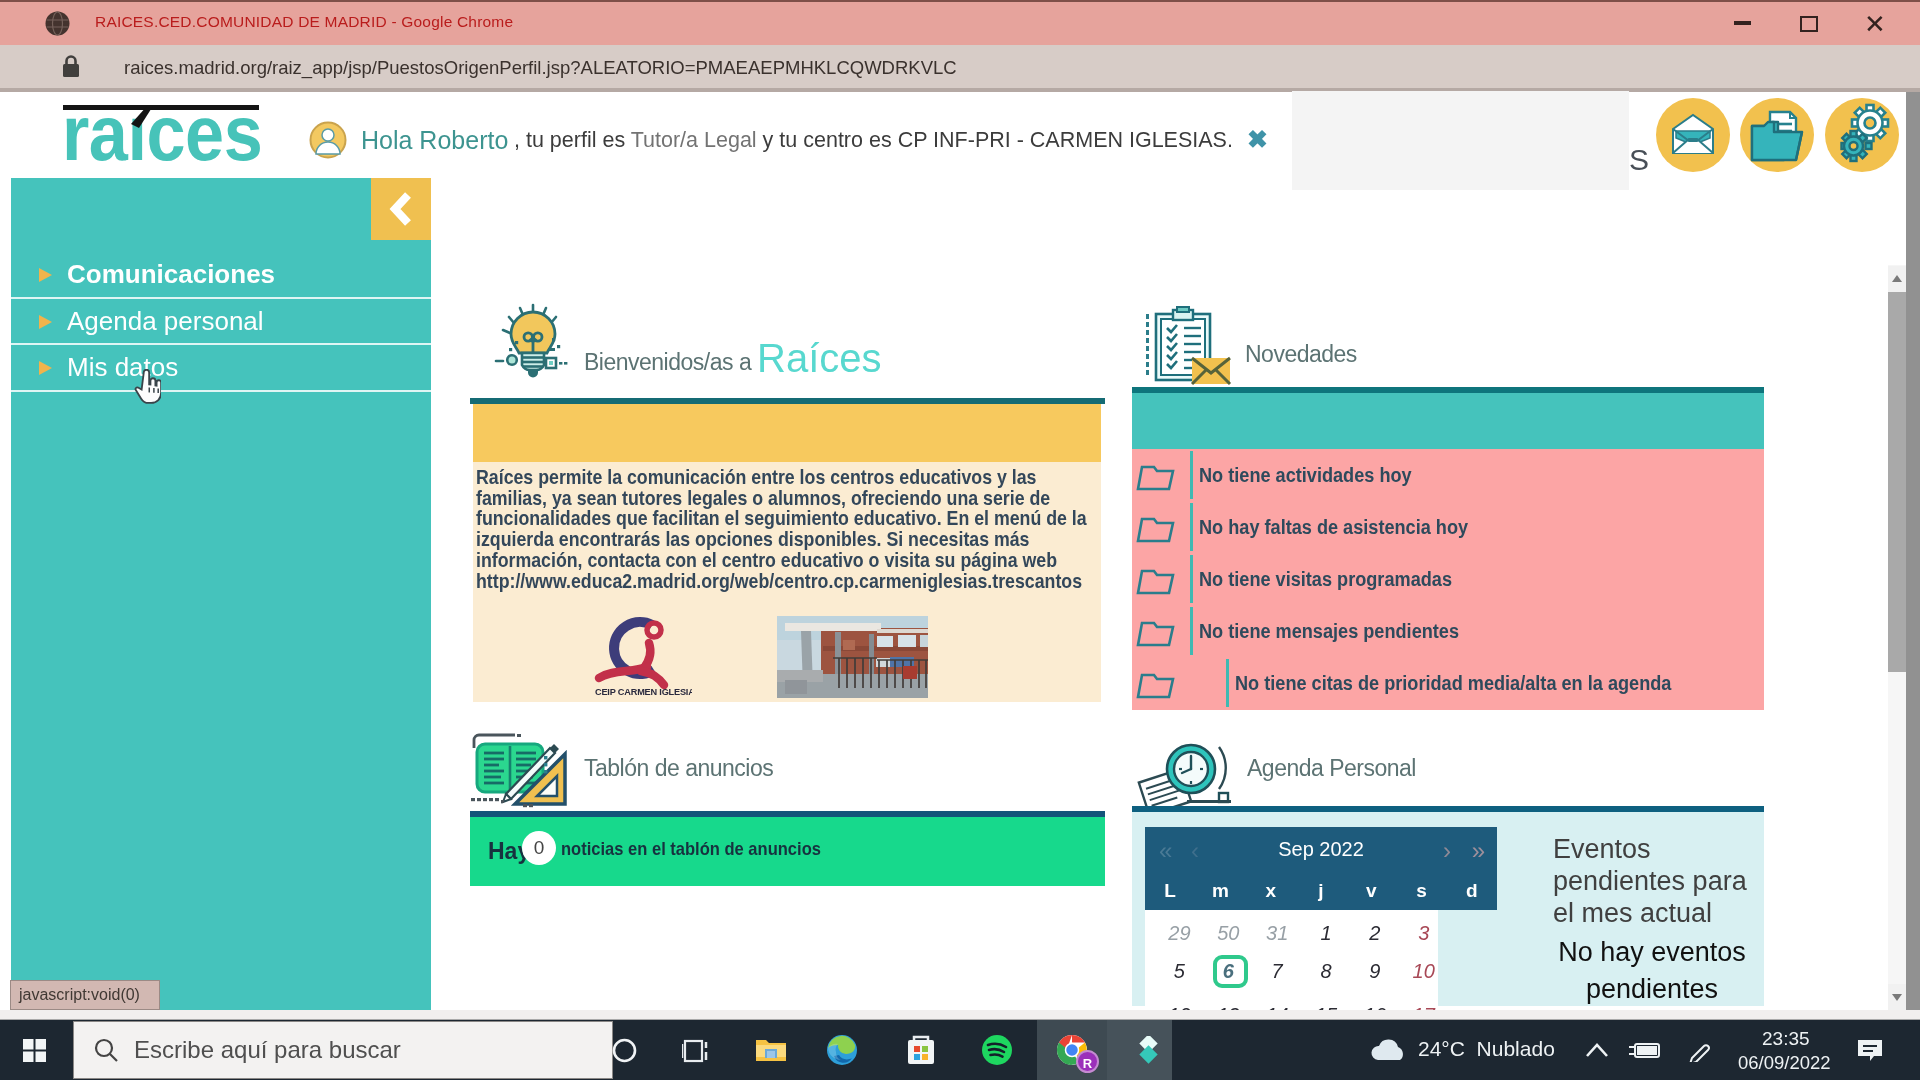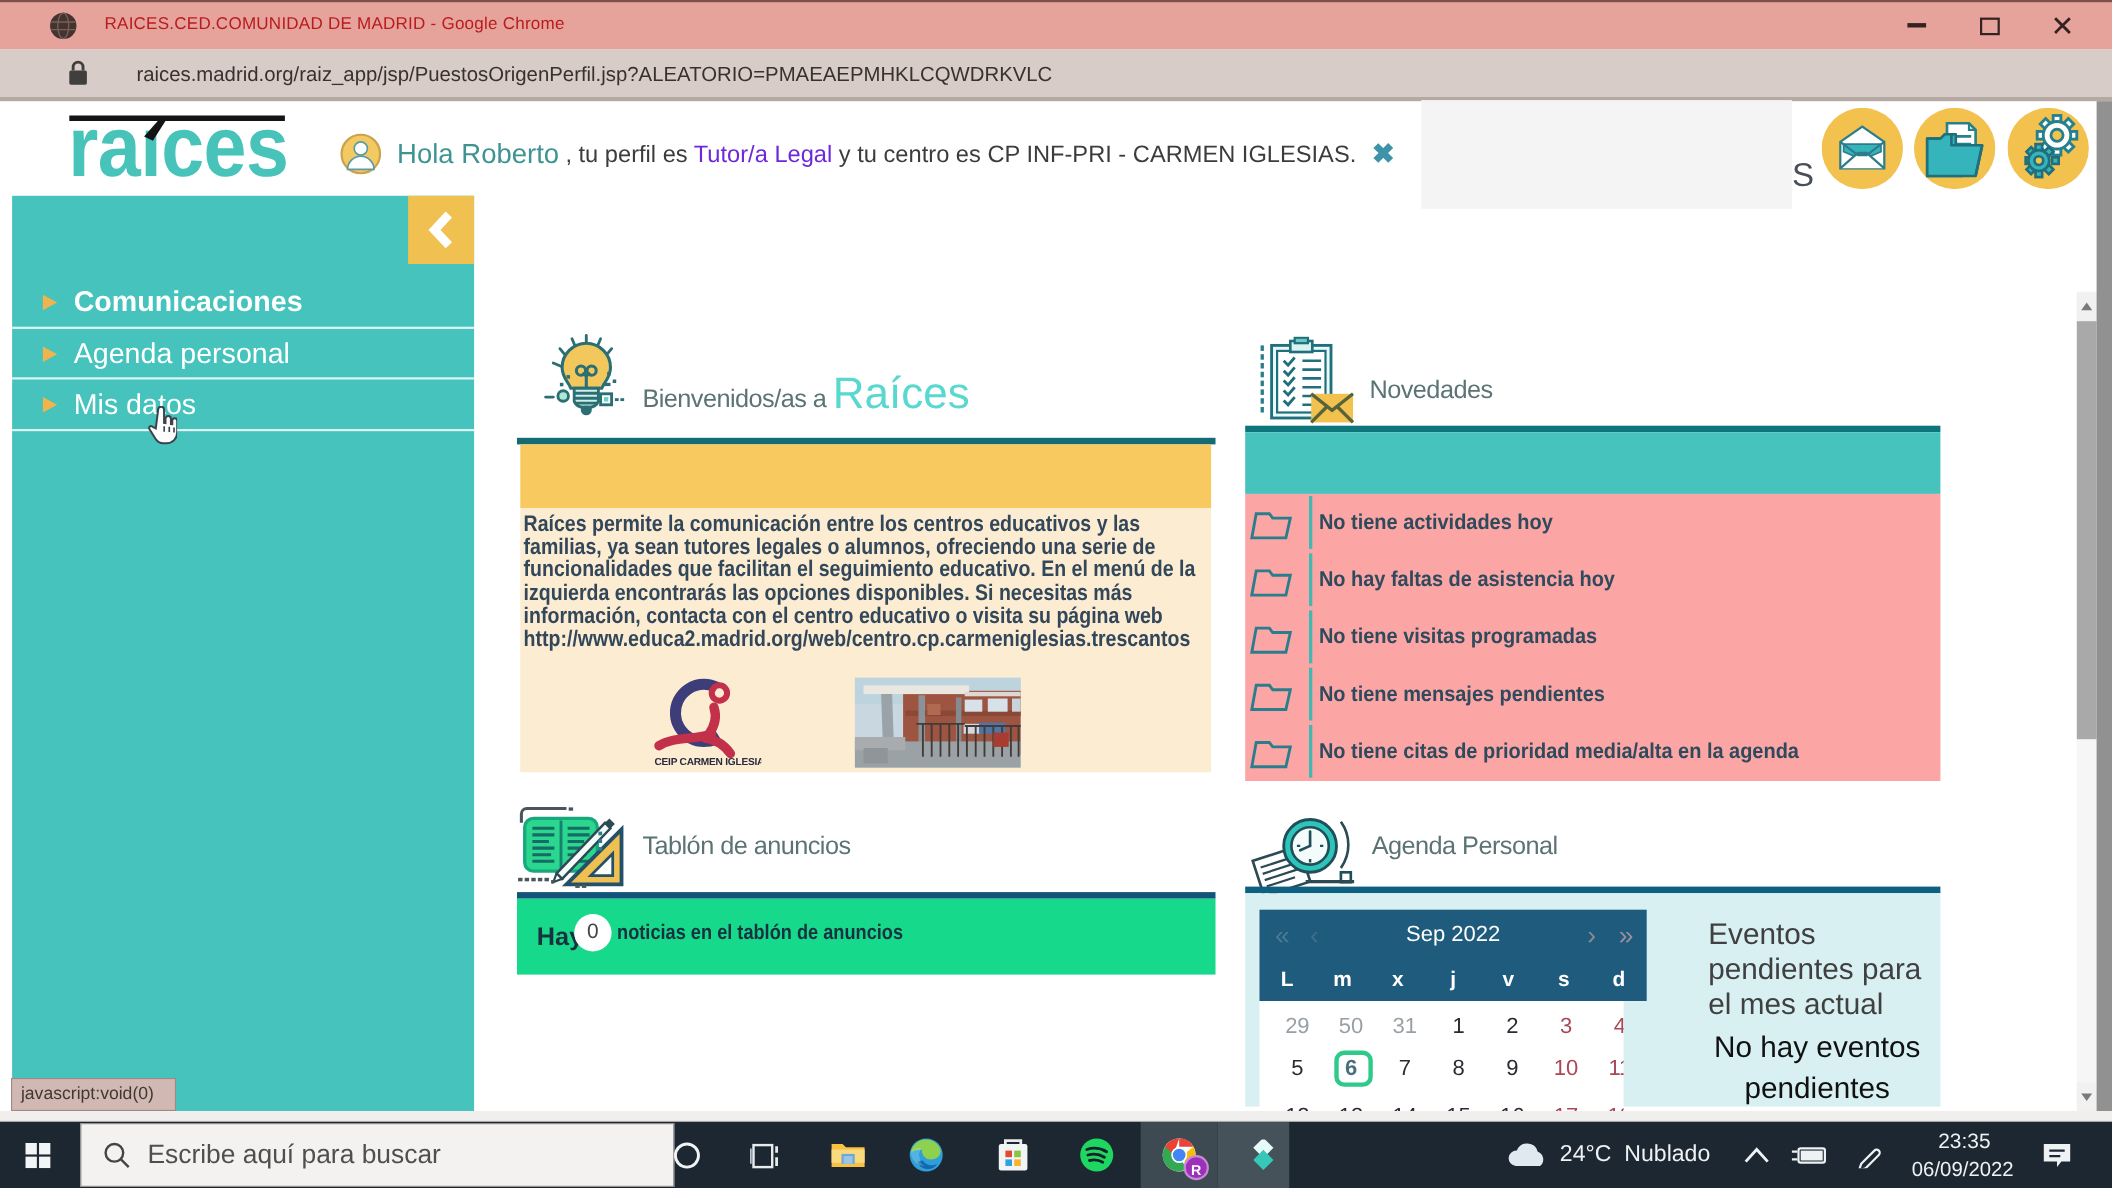--- a/index.html
+++ b/index.html
@@ -54,21 +54,21 @@
   .nov-row .vline { position:absolute; left:58px; top:2px; width:3px; height:48px; background:#3fb9b2; }
   .nov-row .txt { position:absolute; left:67px; top:15px; font-size:19.5px; font-weight:bold; color:#2e4a5c; white-space:pre; transform:scaleX(0.93); transform-origin:0 0; }
   .agenda-box { left:1132px; top:812px; width:632px; height:194px; background:#d8f0f2; }
 
   
   .cal { left:1145px; top:827px; width:352px; }
   .cal-head { width:352px; height:83px; background:#1e5b7c; position:relative; color:#fff; }
   .cal-title { position:absolute; top:11px; width:100%; text-align:center; font-size:20px; font-weight:normal; }
   .cal-week { position:absolute; top:53px; width:100%; display:flex; font-size:19px; font-weight:bold; }
   .cal-week span { flex:1; text-align:center; }
-  .cal-body { width:331px; height:102px; background:#fff; position:relative; overflow:hidden; }
+  .cal-body { width:293px; height:102px; background:#fff; position:relative; overflow:hidden;font-style:italic; }
   .cal-row-abs { position:absolute; left:10px; width:342px; display:flex; font-size:20px; }
   .cal-row-abs span { flex:1; text-align:center; }
   .d-grey { color:#98a0a6; } .d-dark { color:#2b2b33; } .d-red { color:#a84856; }
   .ev-teal { left:1553px; top:833px; width:220px; font-size:27px; color:#404040; line-height:32px; }
   .no-ev { left:1532px; top:934px; width:240px; font-size:27px; color:#111; text-align:center; line-height:37px; }
 
   
   .in-track { left:1888px; top:265px; width:18px; height:745px; background:#f6f6f6; }
   .in-thumb { left:1888px; top:292px; width:18px; height:380px; background:#a9a9a9; }
   .arr { width:0; height:0; position:absolute; }
@@ -110,21 +110,21 @@
 <svg class="abs" style="left:126px; top:103px;" width="42" height="28" viewBox="0 0 42 28">
   <polygon points="5,21 21,3 27,3 13,25" fill="#141414"></polygon>
 </svg>
 
 <svg class="abs" style="left:309px; top:121px;" width="38" height="38" viewBox="0 0 38 38">
   <circle cx="19" cy="19" r="17.5" fill="#f3c961" stroke="#caa34d" stroke-width="2"></circle>
   <circle cx="19" cy="14" r="6" fill="#fff" stroke="#5a9ba6" stroke-width="1.5"></circle>
   <path d="M7 33 a12 12 0 0 1 24 0 Z" fill="#fff" stroke="#5a9ba6" stroke-width="1.5"></path>
 </svg>
 <div class="abs hdr-text" style="left:361px; color:#3d9490; font-size:25px; top:126px;">Hola Roberto</div>
-<div class="abs hdr-text" style="left:514px;">, tu perfil es <span style="color:#6d28d9;">Tutor/a Legal</span> y tu centro es CP INF-PRI - CARMEN IGLESIAS.</div>
+<div class="abs hdr-text" style="left:514px;">, tu perfil es <span style="color:#737373;">Tutor/a Legal</span> y tu centro es CP INF-PRI - CARMEN IGLESIAS.</div>
 <div class="abs" style="left:1247px; top:125px; font-size:25px; color:#3f93a8; font-weight:bold;">✖</div>
 
 <div class="abs grey-box"></div>
 <div class="abs s-frag">S</div>
 
 <svg class="abs" style="left:1656px; top:98px;" width="74" height="74" viewBox="0 0 74 74">
   <circle cx="37" cy="37" r="37" fill="#f2c14e"></circle>
   <polygon points="17,31 37,17 57,31 57,55 17,55" fill="#fff" stroke="#2b7d8a" stroke-width="2"></polygon>
   <polygon points="20,33 54,33 54,40 37,47 20,40" fill="#35b4bb" stroke="#2b7d8a" stroke-width="1.5"></polygon>
   <polyline points="17,55 33,41 41,41 57,55" fill="#fff" stroke="#2b7d8a" stroke-width="2"></polyline>
@@ -388,21 +388,21 @@
       <span class="txt">No hay faltas de asistencia hoy</span>
     </div>
   <div class="nov-row" style="top:104px;">
       <span class="vline"></span>
       <span class="txt">No tiene visitas programadas</span>
     </div>
   <div class="nov-row" style="top:156px;">
       <span class="vline"></span>
       <span class="txt">No tiene mensajes pendientes</span>
     </div>
-  <div class="nov-row" style="top:208px;">
+  <div class="nov-row" style="top:208px;margin-left:36px;">
       <span class="vline"></span>
       <span class="txt">No tiene citas de prioridad media/alta en la agenda</span>
     </div>
 </div>
 
 <svg class="abs" style="left:1136px; top:461px;" width="42" height="30" viewBox="0 0 42 30">
     <path d="M2 28 L6 6 h12 l3 4 h16 l-4 18 z" fill="none" stroke="#2a7d8c" stroke-width="2.6"></path>
   </svg>
 <svg class="abs" style="left:1136px; top:513px;" width="42" height="30" viewBox="0 0 42 30">
     <path d="M2 28 L6 6 h12 l3 4 h16 l-4 18 z" fill="none" stroke="#2a7d8c" stroke-width="2.6"></path>

